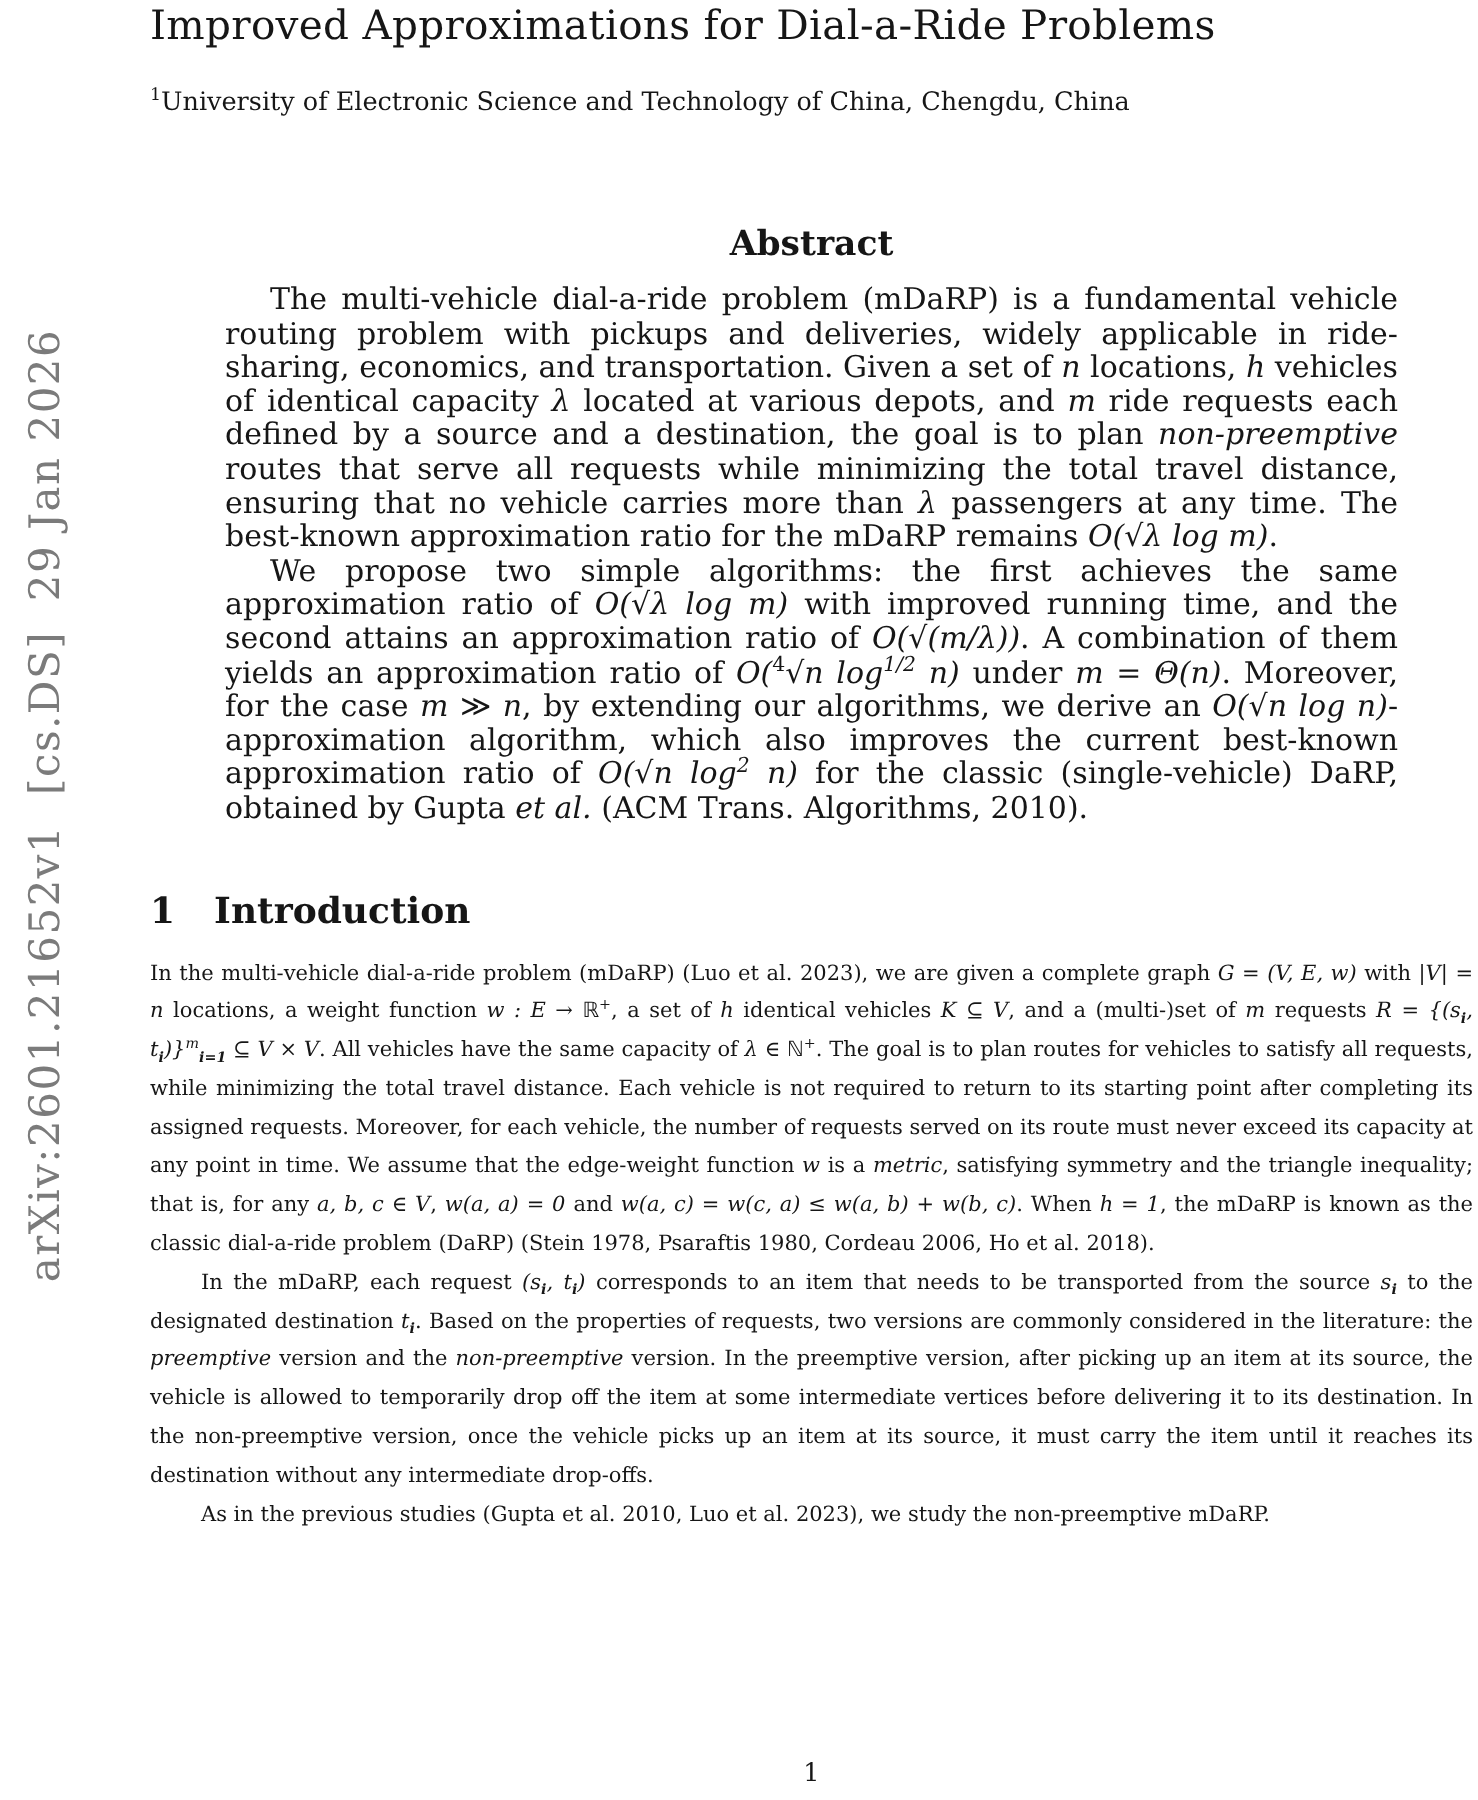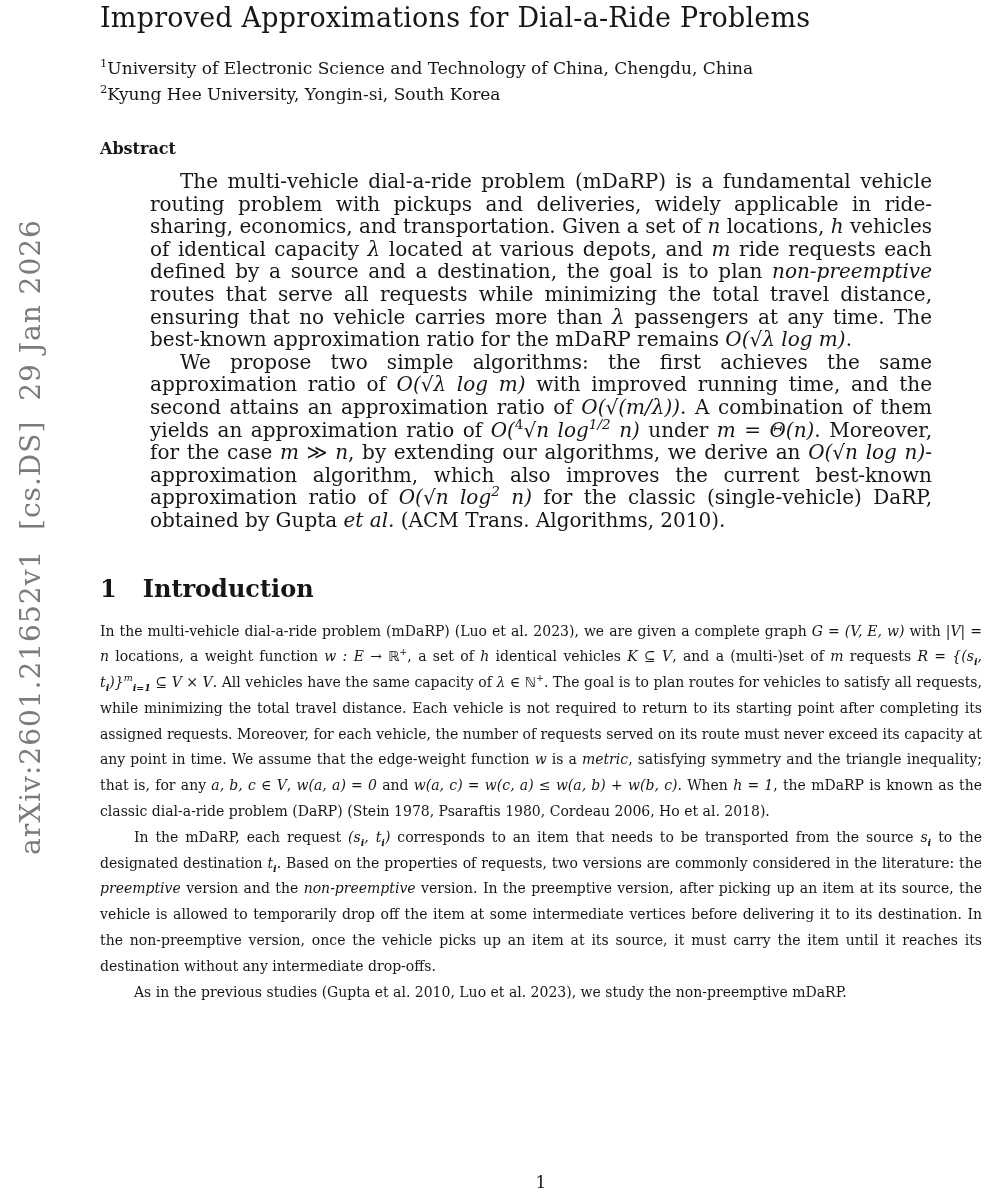--- a/index.html
+++ b/index.html
@@ -22,21 +22,21 @@
   }
   .content{margin-left:100px;width:882px;position:relative;}
   .title{
     padding-top:2px;margin:0;
     text-align:left;
     font-size:27px;font-weight:normal;
     letter-spacing:0.2px;
   }
   .authors{margin-top:30px;text-align:center;font-size:18px;}
   .affils{margin-top:22px;font-size:17px;line-height:26px;}
-  .abs-head{margin-top:32px;text-align:left;font-weight:bold;font-size:16px;}
+  .abs-head{margin-top:68px;text-align:center;font-weight:bold;font-size:23px;}
   .abstract{margin:12px auto 0 auto;width:782px;font-size:20px;line-height:22.6px;text-align:justify;}
   .abstract p{margin:0;text-indent:30px;}
   .sec-head{margin:42px 0 0 0;font-weight:bold;font-size:24px;}
   .sec-head .num{margin-right:26px;}
   .body-text{margin-top:16px;font-size:14px;line-height:25.8px;text-align:justify;}
   .body-text p{margin:0;}
   .body-text p.ind{text-indent:34px;}
   .pageno{position:absolute;bottom:8px;left:100px;width:882px;text-align:center;font-size:17px;}
   .it{font-style:italic;}
   sup,sub{font-size:68%;line-height:0;}
@@ -48,21 +48,20 @@
 
   <div class="watermark">arXiv:2601.21652v1  [cs.DS]  29 Jan 2026</div>
 
   <div class="content">
 
     <h1 class="title">Improved Approximations for Dial-a-Ride Problems</h1>
 
 
     <div class="affils">
       <div><sup>1</sup><span>University of Electronic Science and Technology of China, Chengdu, China</span></div>
-      <div><sup>2</sup><span>Kyung Hee University, Yongin-si, South Korea</span></div>
     </div>
 
     <div class="abs-head">Abstract</div>
 
     <div class="abstract">
       <p><span>The multi-vehicle dial-a-ride problem (mDaRP) is a fundamental vehicle routing problem with pickups and deliveries, widely applicable in ride-sharing, economics, and transportation. Given a set of </span><span class="it">n</span><span> locations, </span><span class="it">h</span><span> vehicles of identical capacity </span><span class="it">λ</span><span> located at various depots, and </span><span class="it">m</span><span> ride requests each defined by a source and a destination, the goal is to plan </span><span class="it">non-preemptive</span><span> routes that serve all requests while minimizing the total travel distance, ensuring that no vehicle carries more than </span><span class="it">λ</span><span> passengers at any time. The best-known approximation ratio for the mDaRP remains </span><span class="it">O(√λ log m)</span><span>.</span></p>
       <p><span>We propose two simple algorithms: the first achieves the same approximation ratio of </span><span class="it">O(√λ log m)</span><span> with improved running time, and the second attains an approximation ratio of </span><span class="it">O(√(m/λ))</span><span>. A combination of them yields an approximation ratio of </span><span class="it">O(</span><sup>4</sup><span class="it">√n log</span><sup class="it">1/2</sup><span class="it"> n)</span><span> under </span><span class="it">m = Θ(n)</span><span>. Moreover, for the case </span><span class="it">m ≫ n</span><span>, by extending our algorithms, we derive an </span><span class="it">O(√n log n)</span><span>-approximation algorithm, which also improves the current best-known approximation ratio of </span><span class="it">O(√n log</span><sup class="it">2</sup><span class="it"> n)</span><span> for the classic (single-vehicle) DaRP, obtained by Gupta </span><span class="it">et al.</span><span> (ACM Trans. Algorithms, 2010).</span></p>
     </div>
 
     <h2 class="sec-head">

